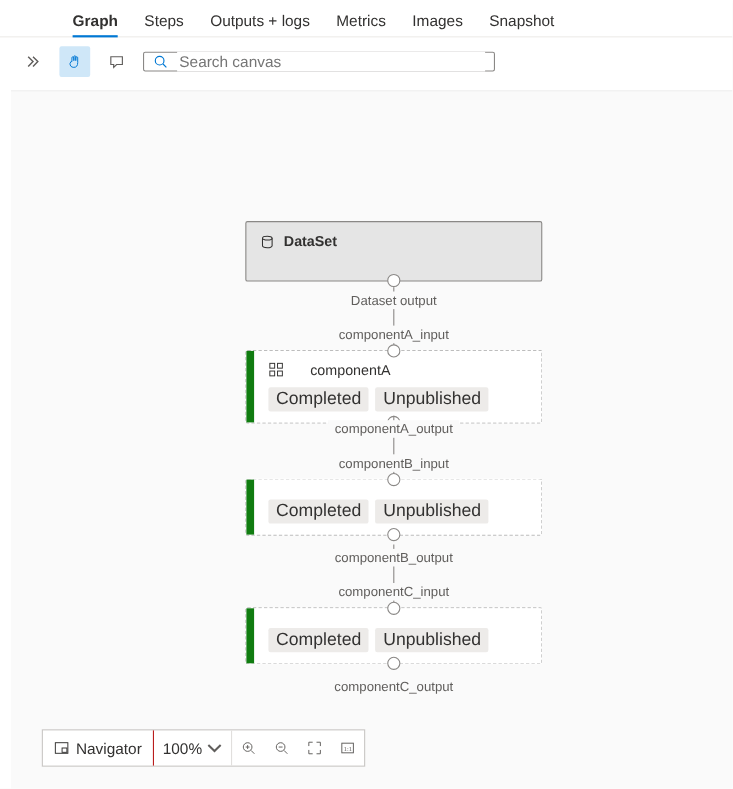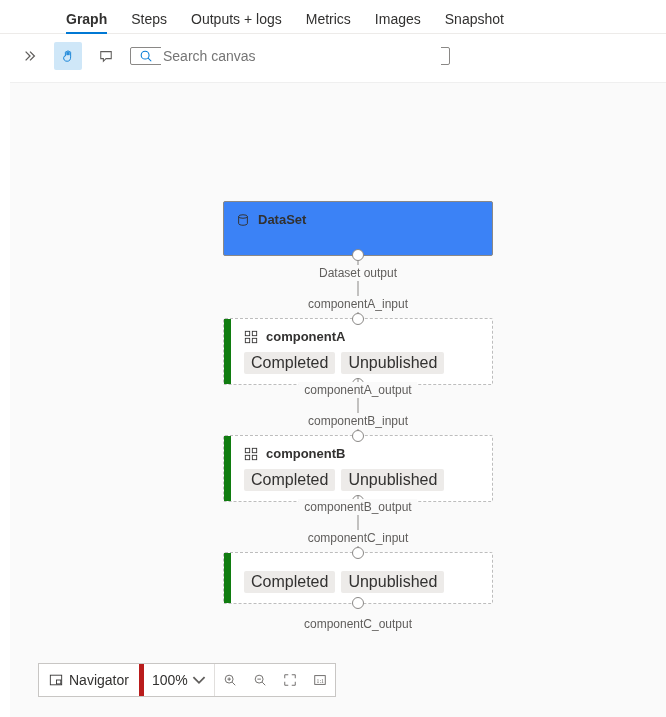--- a/index.html
+++ b/index.html
@@ -98,21 +98,21 @@
 
   
   .node {
     position: absolute;
     width: 270px;
     box-sizing: border-box;
   }
   .node.solid {
     border: 1px solid #8a8886;
     border-radius: 2px;
-    background: #3b82f6;
+    background: #e5e5e5;
     height: 55px;
   }
   .node.solid .title {
     display: flex;
     align-items: center;
     gap: 8px;
     font-weight: 600;
     padding: 10px 12px;
   }
   .node.dashed {
@@ -124,23 +124,23 @@
   }
   .node.dashed::before {
     content: "";
     position: absolute;
     left: 0; top: 0; bottom: 0;
     width: 7px;
     background: #107c10;
   }
   .node.dashed .head {
     display: flex;
-    align-items: flex-end;
-    gap: 8px;
-    font-weight: 700;
+    align-items: flex-start;
+    gap: 24px;
+    font-weight: 400;
     padding-left: 10px;
   }
   .tags {
     display: flex;
     gap: 6px;
     margin-top: 8px;
     padding-left: 10px;
   }
   .tag {
     background: #edebe9;
@@ -191,21 +191,21 @@
     border: 1px solid #c8c6c4;
     background: #fff;
   }
   .navigator .nav-btn {
     display: flex;
     align-items: center;
     gap: 6px;
     padding: 0 10px;
     height: 100%;
     cursor: pointer;
-    border-right: 5px solid #b91c1c;
+    border-right: 1px solid #b91c1c;
     font-size: 14px;
   }
   .navigator .zoom {
     display: flex;
     align-items: center;
     gap: 4px;
     padding: 0 8px;
     height: 100%;
     border-right: 1px solid #e1dfdd;
     font-size: 14px;
@@ -296,29 +296,20 @@
         </div>
         <div class="port-dot out"></div>
       </div>
 
       <div class="edge-seg" style="top:295px; height:57px;"></div>
       <div class="lbl" style="top:299px;text-align:right;">componentA_output</div>
       <div class="lbl" style="top:330px;">componentB_input</div>
 
       <div class="node dashed" style="left:-135px; top:352px;">
         <div class="port-dot in"></div>
-        <div class="head">
-          <svg viewBox="0 0 16 16" width="14" height="14">
-            <rect x="1.5" y="1.5" width="5" height="5" fill="none" stroke="#323130"></rect>
-            <rect x="9.5" y="1.5" width="5" height="5" fill="none" stroke="#323130"></rect>
-            <rect x="1.5" y="9.5" width="5" height="5" fill="none" stroke="#323130"></rect>
-            <rect x="9.5" y="9.5" width="5" height="5" fill="none" stroke="#323130"></rect>
-          </svg>
-          <span>componentB</span>
-        </div>
         <div class="tags">
           <span class="tag">Completed</span>
           <span class="tag">Unpublished</span>
         </div>
         <div class="port-dot out"></div>
       </div>
 
       <div class="edge-seg" style="top:412px; height:57px;"></div>
       <div class="lbl" style="top:416px;">componentB_output</div>
       <div class="lbl" style="top:447px;">componentC_input</div>

